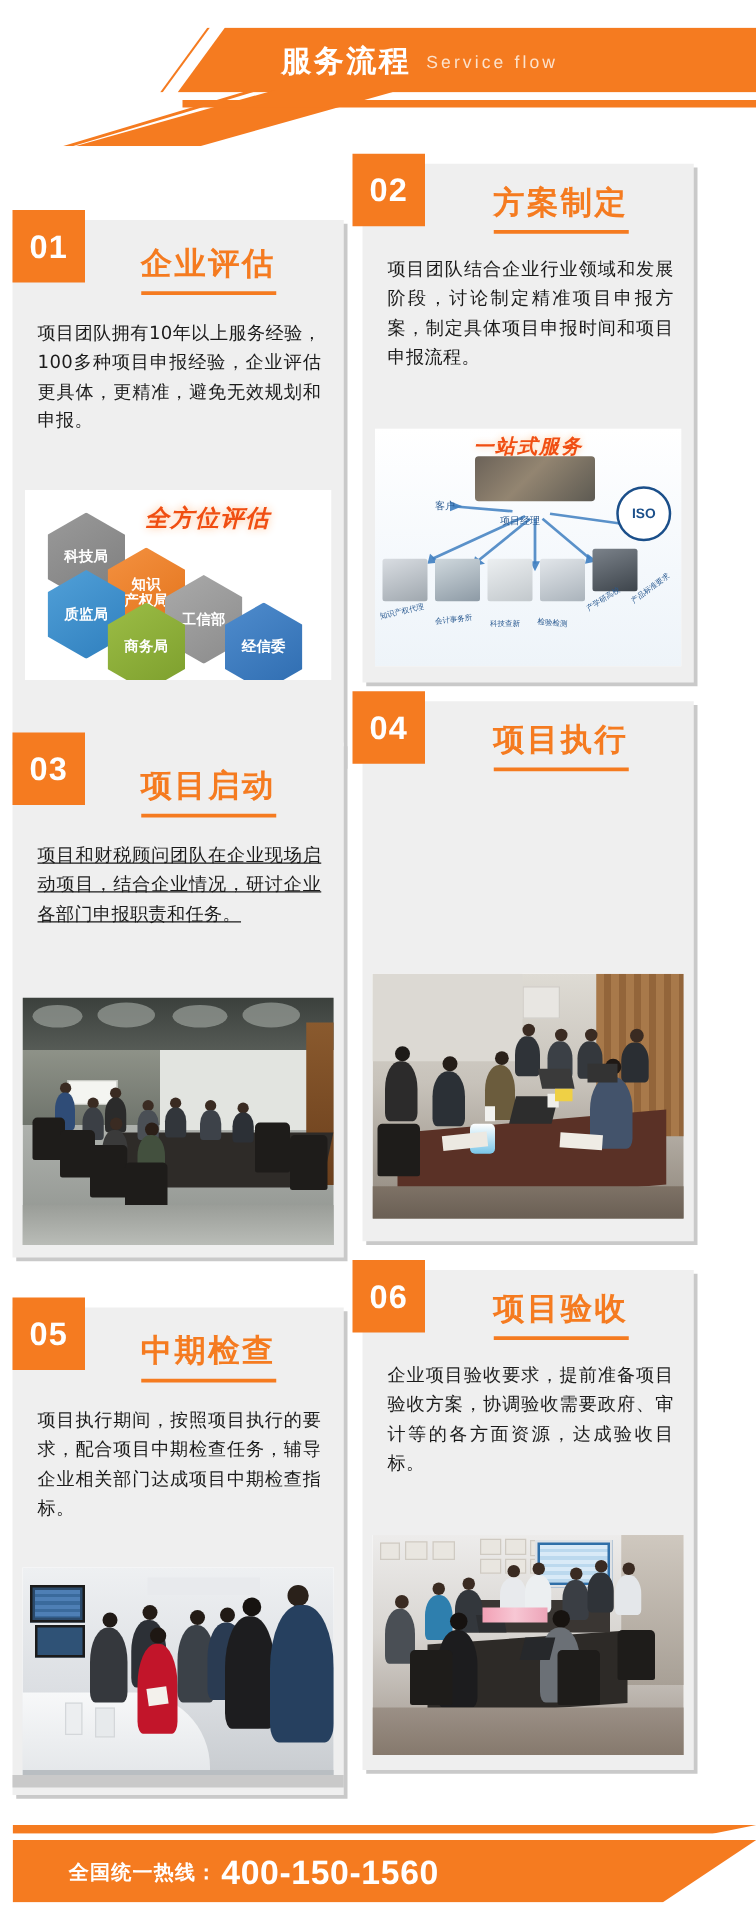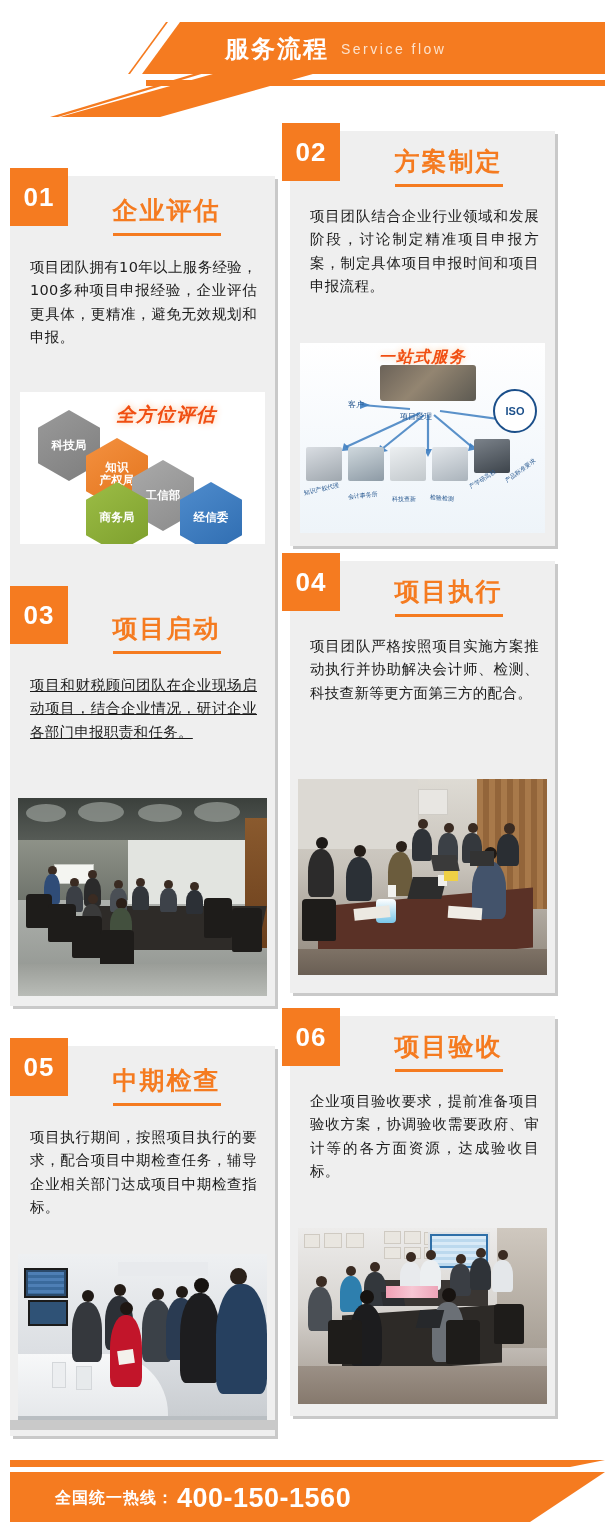--- a/index.html
+++ b/index.html
@@ -156,20 +156,21 @@
   <div class="title-row" style="margin-top:18px; padding-left:48px;">
     <div class="card-title">企业评估</div>
   </div>
   <div class="body-text" style="margin:20px 18px 0 20px;">项目团队拥有10年以上服务经验，100多种项目申报经验，企业评估更具体，更精准，避免无效规划和申报。</div>
 
   <div class="photo" style="position:absolute; left:10px; top:216px; width:245px; height:152px;">
     <div class="hexwrap">
       <div class="hex-title" style="left:96px; top:10px;">全方位评估</div>
       <div class="hex" style="left:18px; top:18px; background:linear-gradient(145deg,#9a9a9a,#7d7d7d);">科技局</div>
       <div class="hex" style="left:66px; top:46px; background:linear-gradient(145deg,#f49140,#e2721a);">知识<br>产权局</div>
+      <div class="hex" style="left:18px; top:64px; background:linear-gradient(145deg,#51a0d8,#2f7fbe);">质监局</div>
       <div class="hex" style="left:112px; top:68px; background:linear-gradient(145deg,#aaaaaa,#8b8b8b);">工信部</div>
       <div class="hex" style="left:66px; top:90px; background:linear-gradient(145deg,#9cbd46,#7c9e2c);">商务局</div>
       <div class="hex" style="left:160px; top:90px; background:linear-gradient(145deg,#4f8ccd,#2e6cb0);">经信委</div>
     </div>
   </div>
 </div>
 
 <div class="card" style="left:290px; top:115px; width:265px; height:415px;">
   <div class="num" style="left:-8px; top:-8px;">02</div>
   <div class="title-row" style="margin-top:14px; padding-left:52px;">
@@ -265,21 +266,20 @@
       <div style="position:absolute; left:0; bottom:0; width:100%; height:32px; background:linear-gradient(180deg,#9a9d98,#b9bcb7);"></div>
     </div>
   </div>
 </div>
 
 <div class="card" style="left:290px; top:545px; width:265px; height:432px;">
   <div class="num" style="left:-8px; top:-8px;">04</div>
   <div class="title-row" style="margin-top:14px; padding-left:52px;">
     <div class="card-title">项目执行</div>
   </div>
-  <div class="body-text" style="margin:18px 16px 0 20px;">项目团队严格按照项目实施方案推动执行并协助解决会计师、检测、科技查新等更方面第三方的配合。</div>
 
   <div class="photo" style="position:absolute; left:8px; top:218px; width:249px; height:196px;">
     <div class="scene" style="background:linear-gradient(180deg,#dedbd4 0%,#c7c2ba 45%,#8e857a 100%);">
       <div style="position:absolute; right:0; top:0; width:70px; height:130px; background:repeating-linear-gradient(90deg,#a8794a 0 6px,#93653a 6px 12px);"></div>
       <div style="position:absolute; left:120px; top:10px; width:30px; height:26px; background:#e8e6e2; border:1px solid #cfccc6;"></div>
       <div style="position:absolute; left:0; top:0; width:120px; height:70px; background:#dcd9d3;"></div>
       <div class="rowtable" style="left:20px; top:118px; width:215px; height:60px; background:#5a3126; transform:skewY(-5deg);"></div>
       <div class="head" style="left:18px; top:58px; width:12px; height:12px; background:#1d1a17;"></div>
       <div class="person" style="left:10px; top:70px; width:26px; height:48px; background:#2c2b2b;"></div>
       <div class="head" style="left:56px; top:66px; width:12px; height:12px; background:#241d18;"></div>

